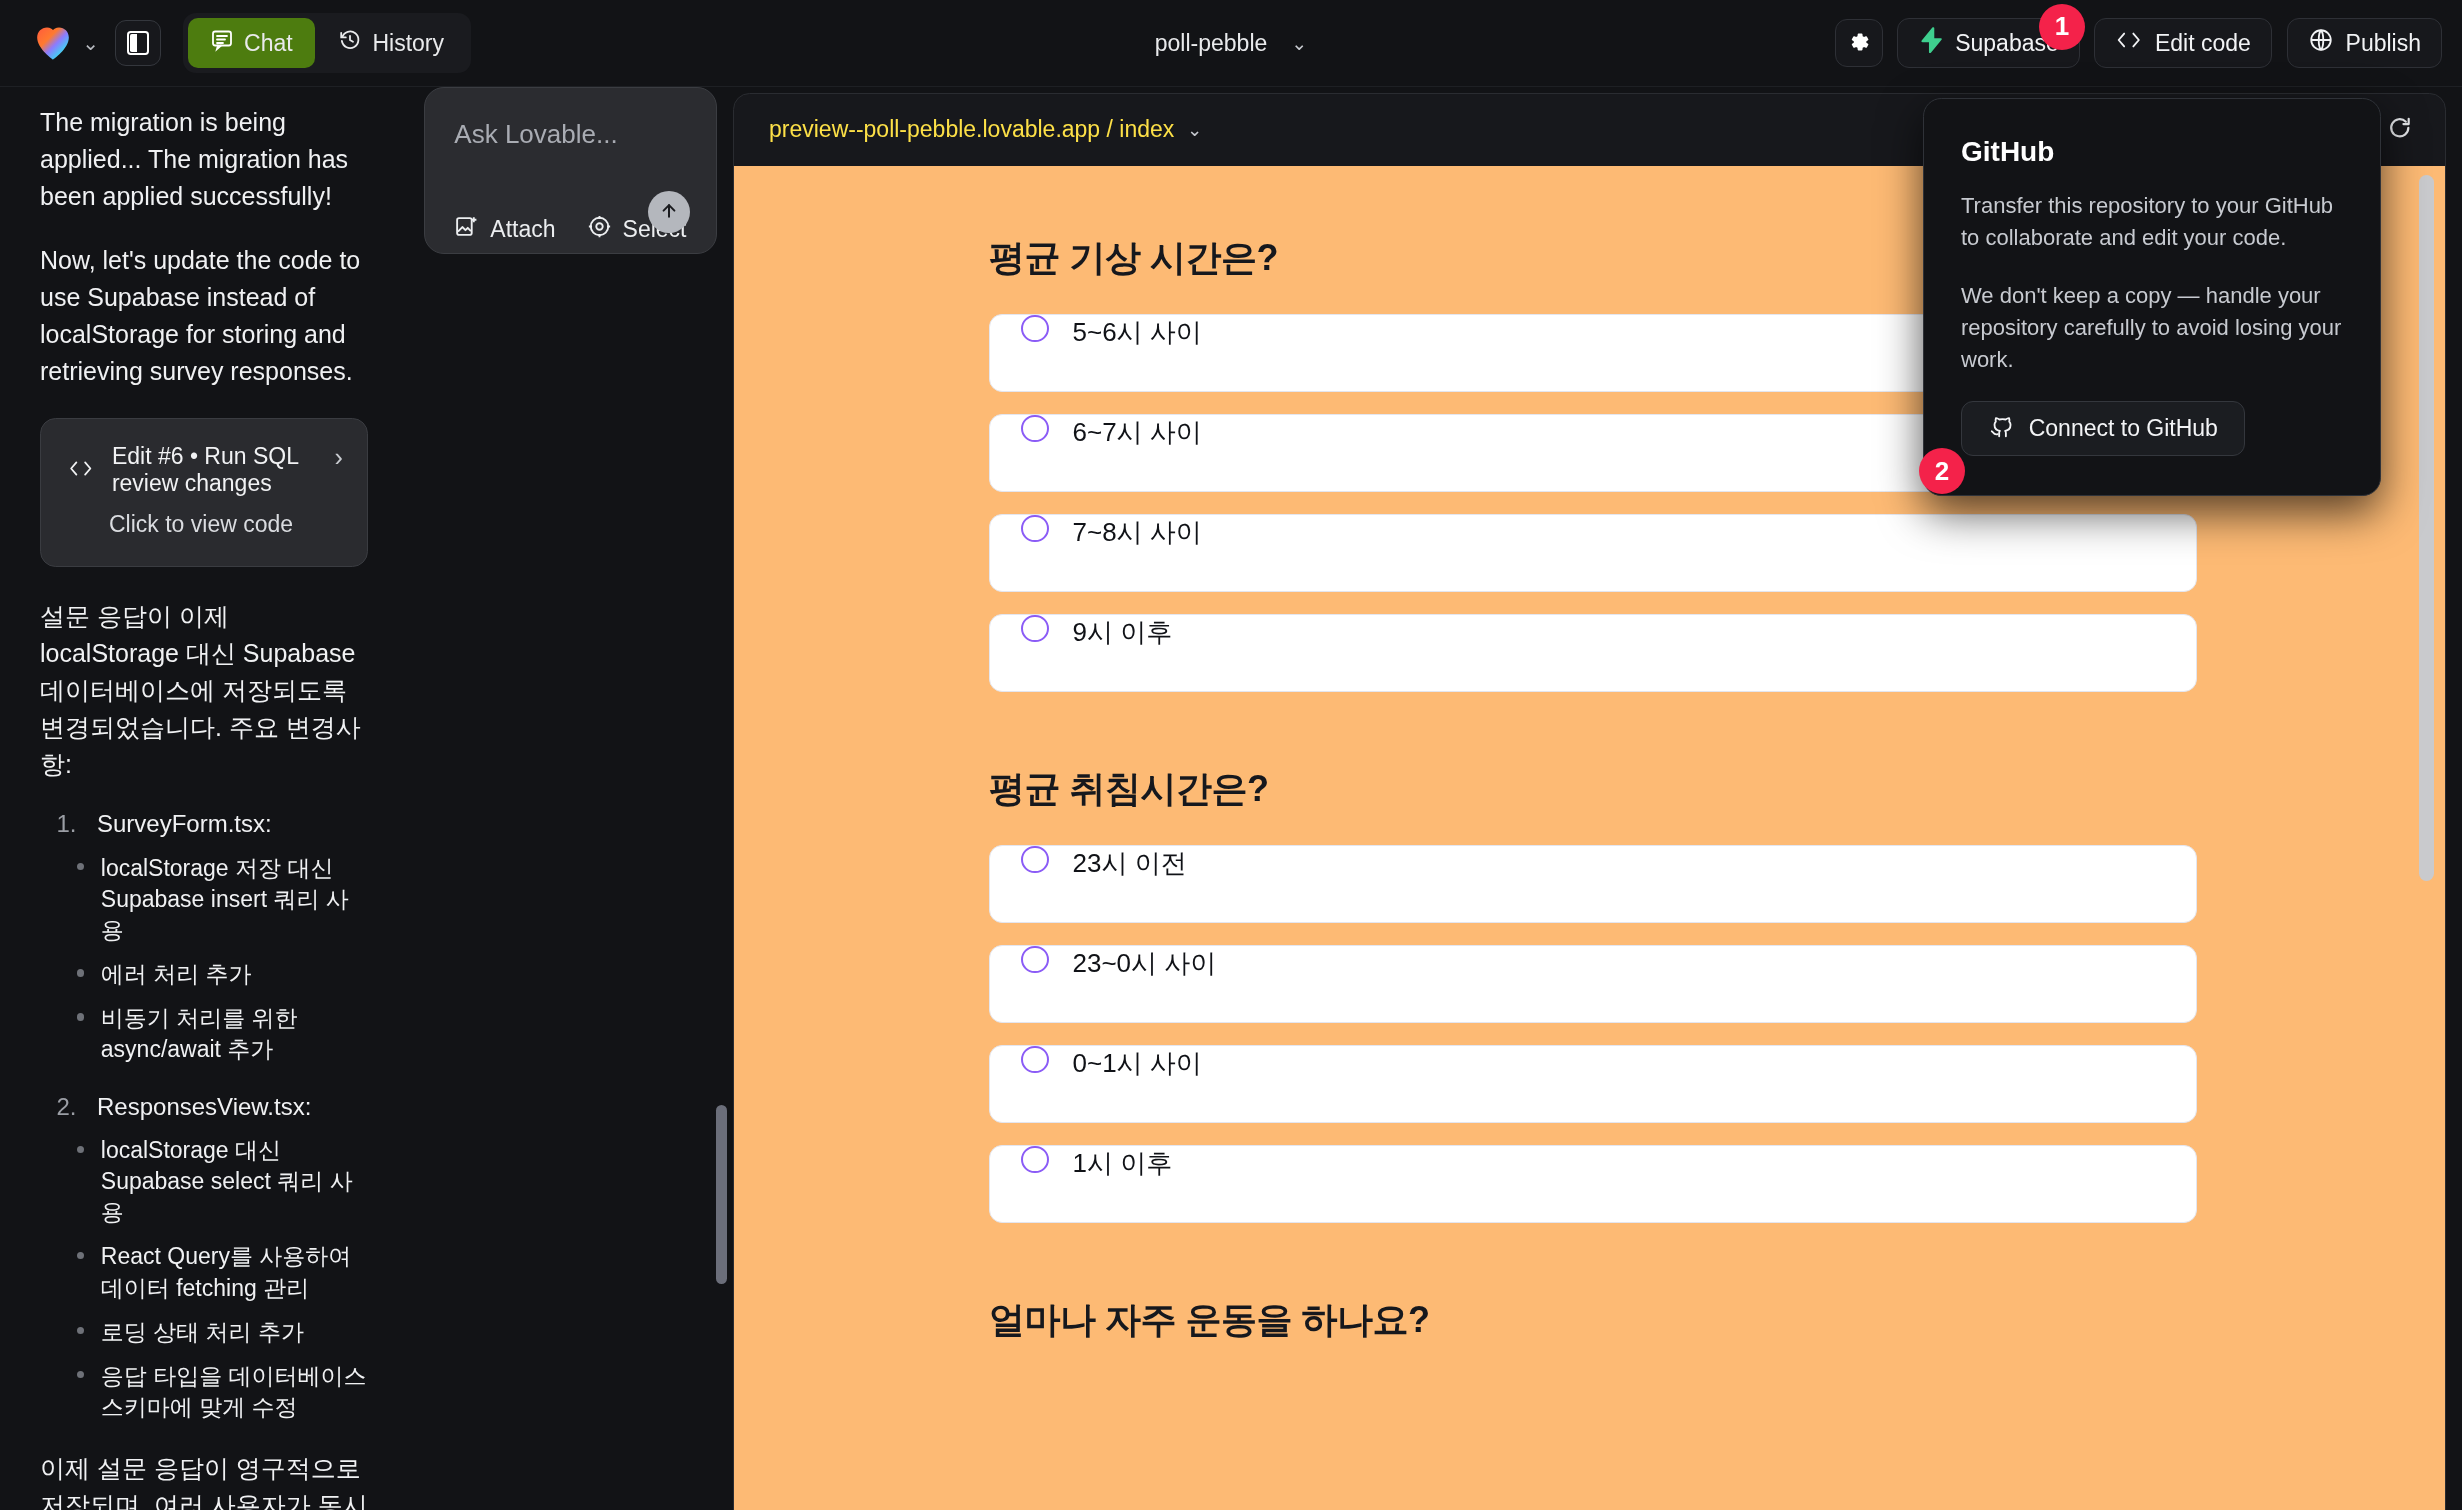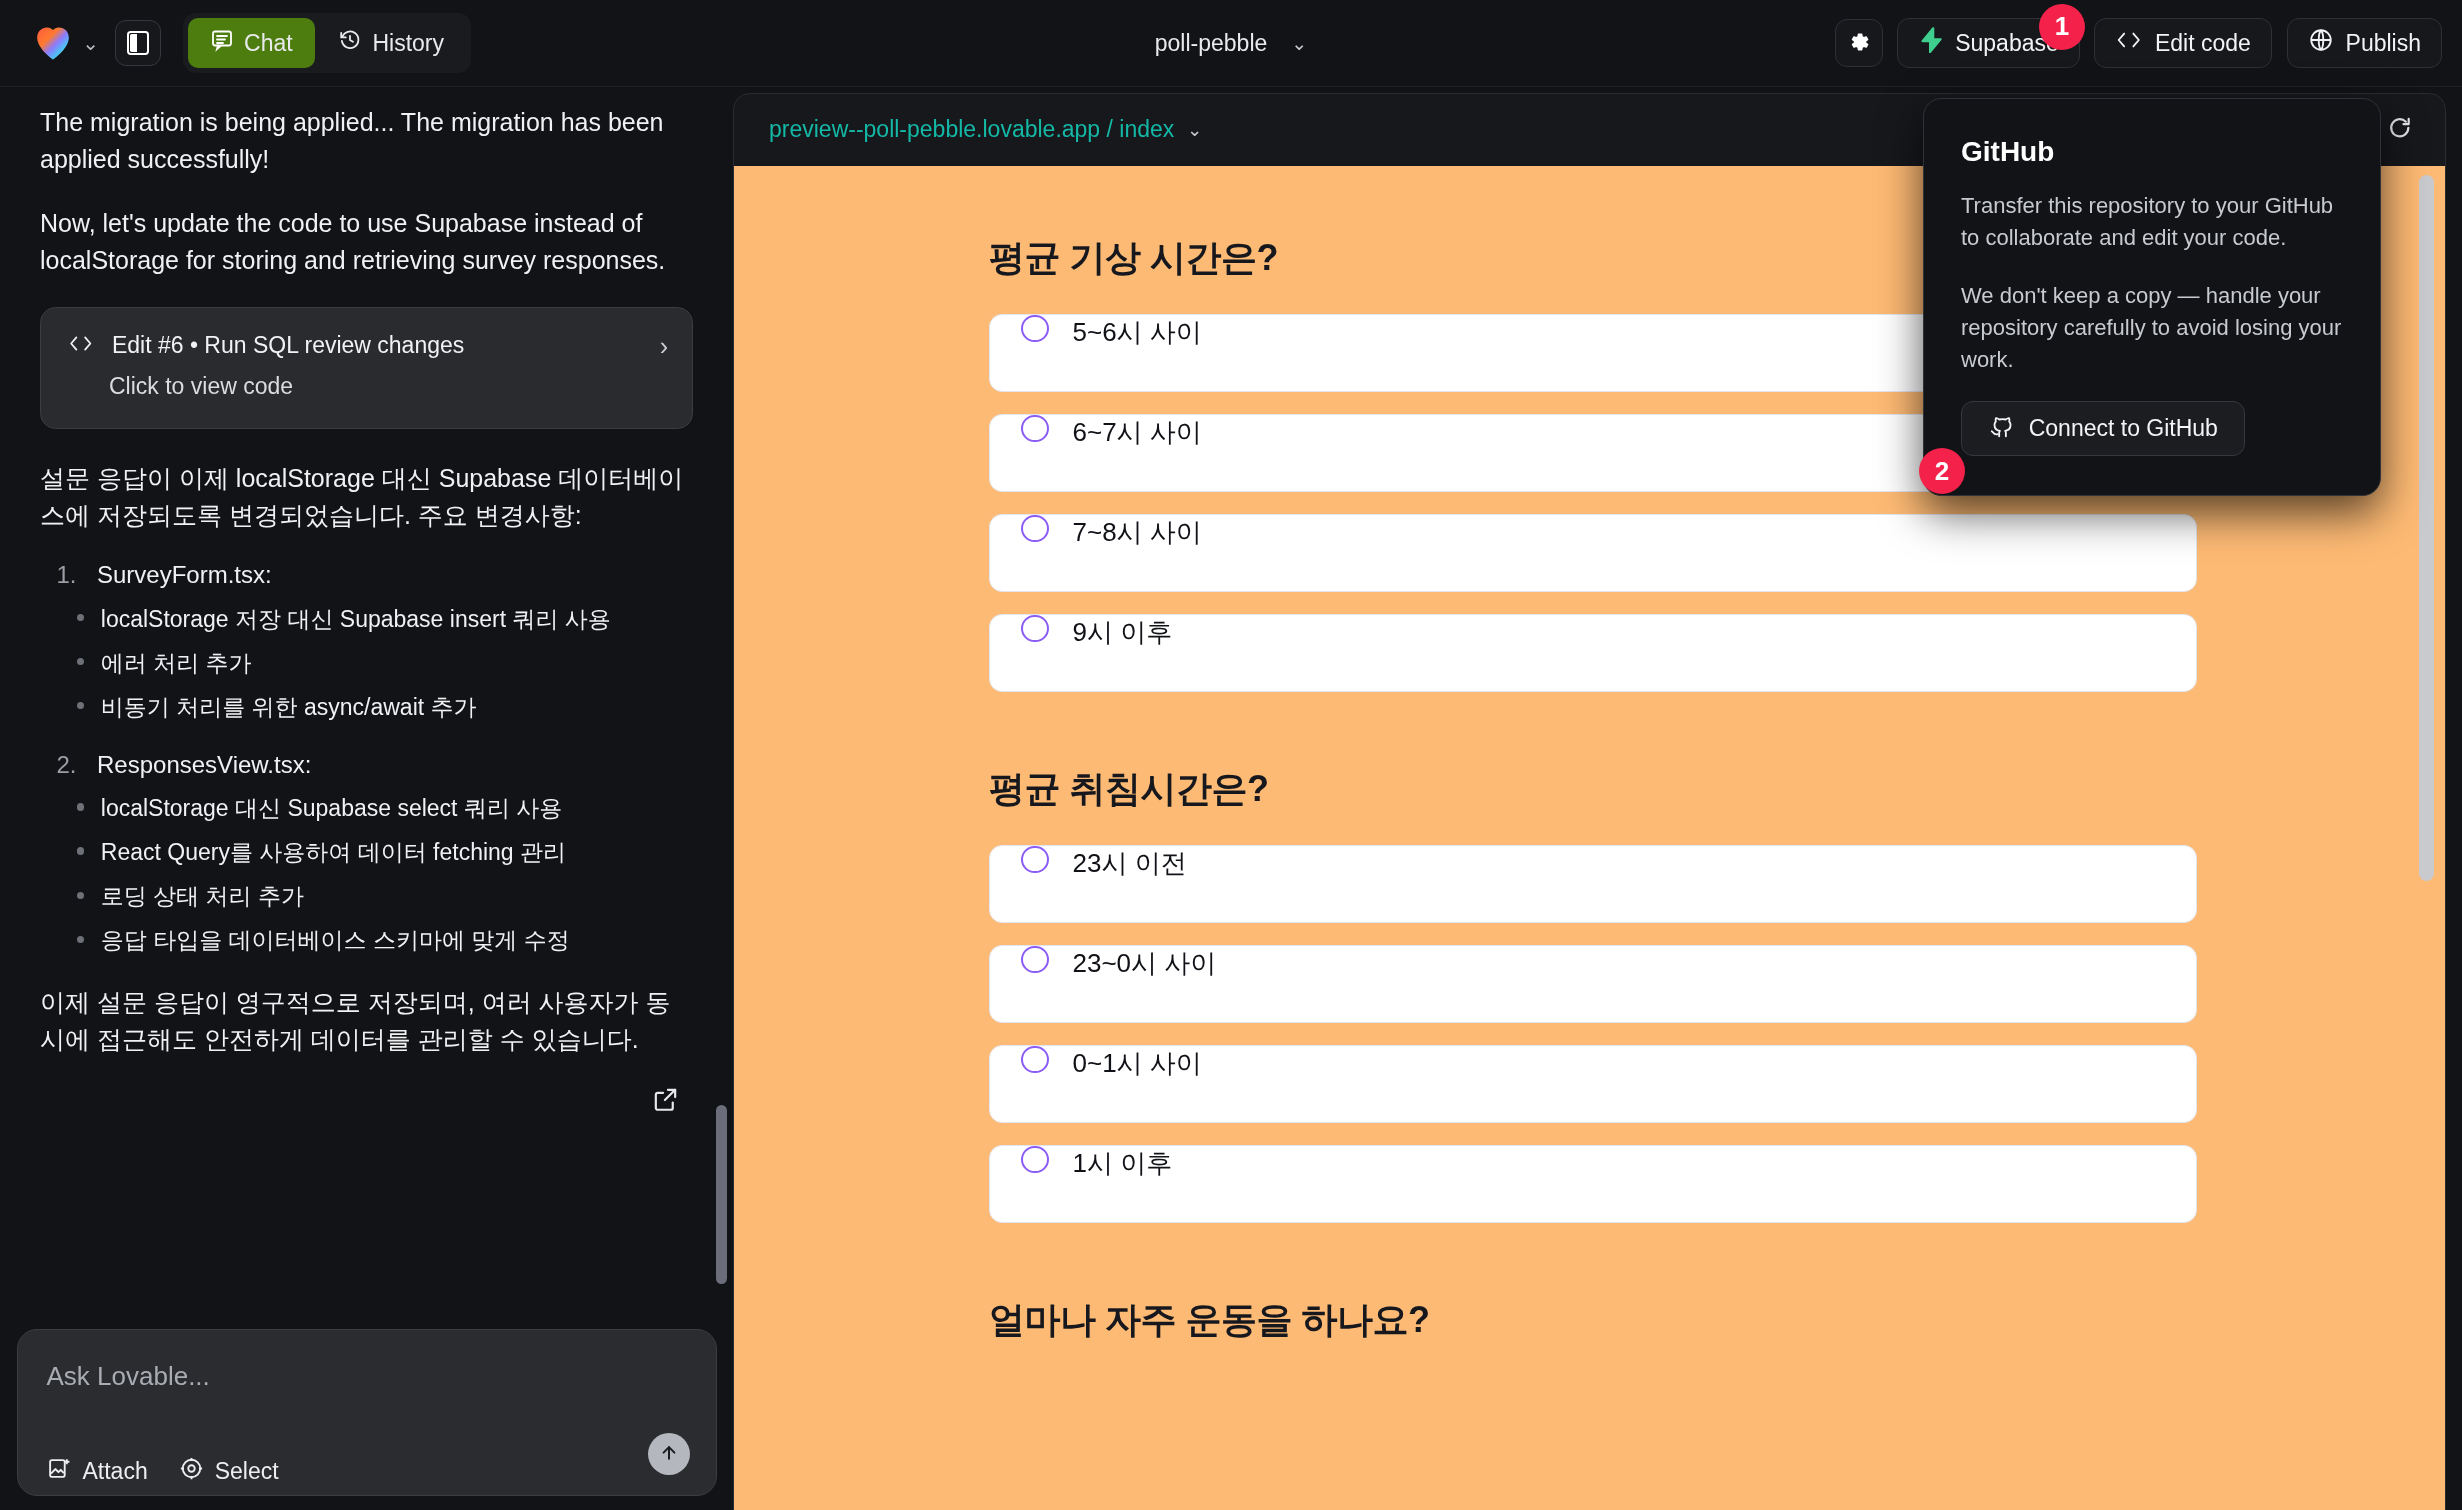--- a/index.html
+++ b/index.html
@@ -72,21 +72,21 @@
   }
   #badge1 { left: 2039px; top: 3.7px; }
   #badge2 { left: 1919px; top: 448px; }
 
   
   .main { flex: 1; display: flex; min-height: 0; position: relative; }
 
   
   .sidebar {
     width: 733px; flex: 0 0 733px; background: #121316;
-    position: relative; display: flex; flex-direction: column;
+    position: relative; display: flex; 
   }
   .chat-scroll {
     flex: 1; overflow: hidden; position: relative;
     padding: 16.5px 40px 0 40px;
   }
   .p { color: #f0f1f3; font-size: 25px; line-height: 1.48; margin-bottom: 27.5px; }
 
   .edit-card {
     margin: 11px 0 31px 0; background: #2a2b2f;
     border: 0.9px solid #3a3c41; border-radius: 15.6px;
@@ -136,21 +136,21 @@
   }
   .preview {
     margin: 5.5px 0 0 0; background: #17181c;
     border: 0.9px solid #2a2c31; border-radius: 16.5px 16.5px 0 0;
     flex: 1; display: flex; flex-direction: column; overflow: hidden;
   }
   .urlbar {
     height: 72px; flex: 0 0 72px; display:flex; align-items:center;
     padding: 0 24px 0 35px; gap: 11px;
   }
-  .url-txt { font-size: 23px; color: #14b8a6; }
+  .url-txt { font-size: 23px; color: #fde047; }
   .url-chev { color: #c6c9cf; font-size: 18.3px; margin-left: 1.8px; }
   .refresh-btn { margin-left: auto; display:flex; align-items:center; justify-content:center; width: 42px; height:42px; }
 
   .viewport { flex: 1; background: #fdba74; position: relative; overflow: hidden; }
   .vp-inner { padding: 68px 0 0 0; }
   .q-block { padding: 0 248px 0 255px; }
   .q-title { font-size: 36px; font-weight: 700; color: #16181d; letter-spacing: -0.5px; margin-bottom: 31px; }
   .opt {
     border: 1.4px solid #e4e6ef; border-radius: 13px;
     height: 78px; display:flex; align-items:flex-start; gap: 24px;

